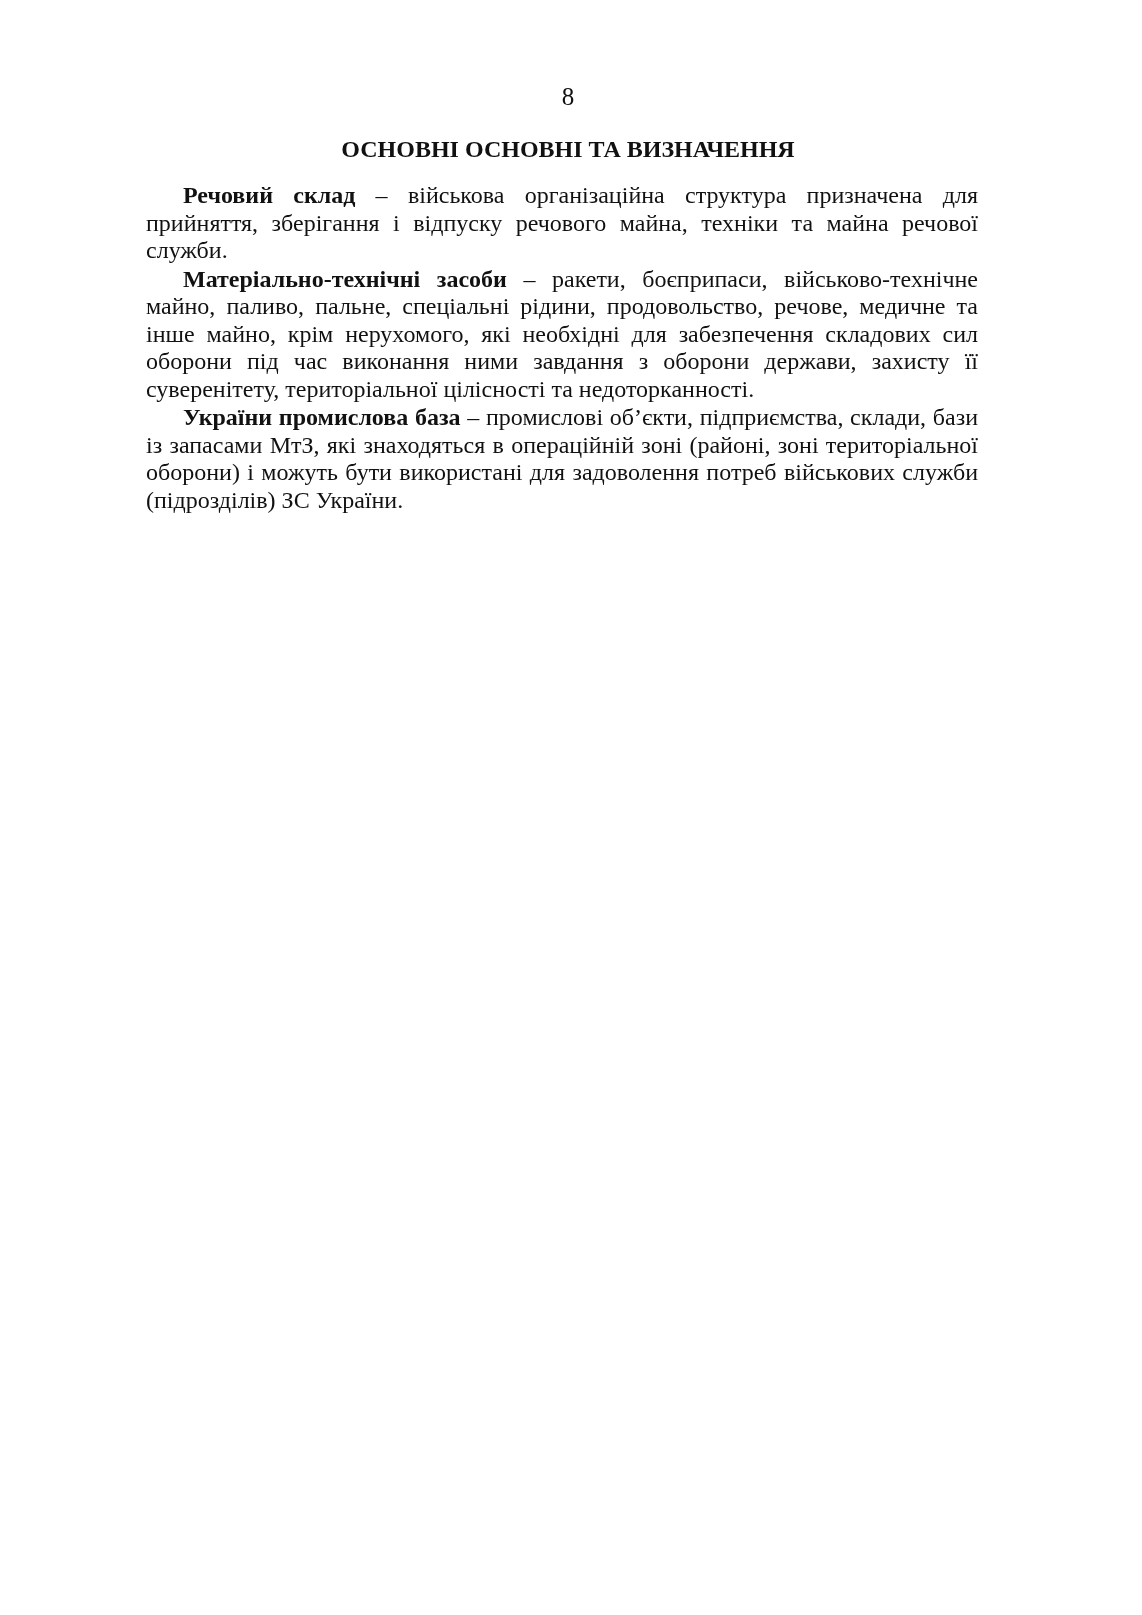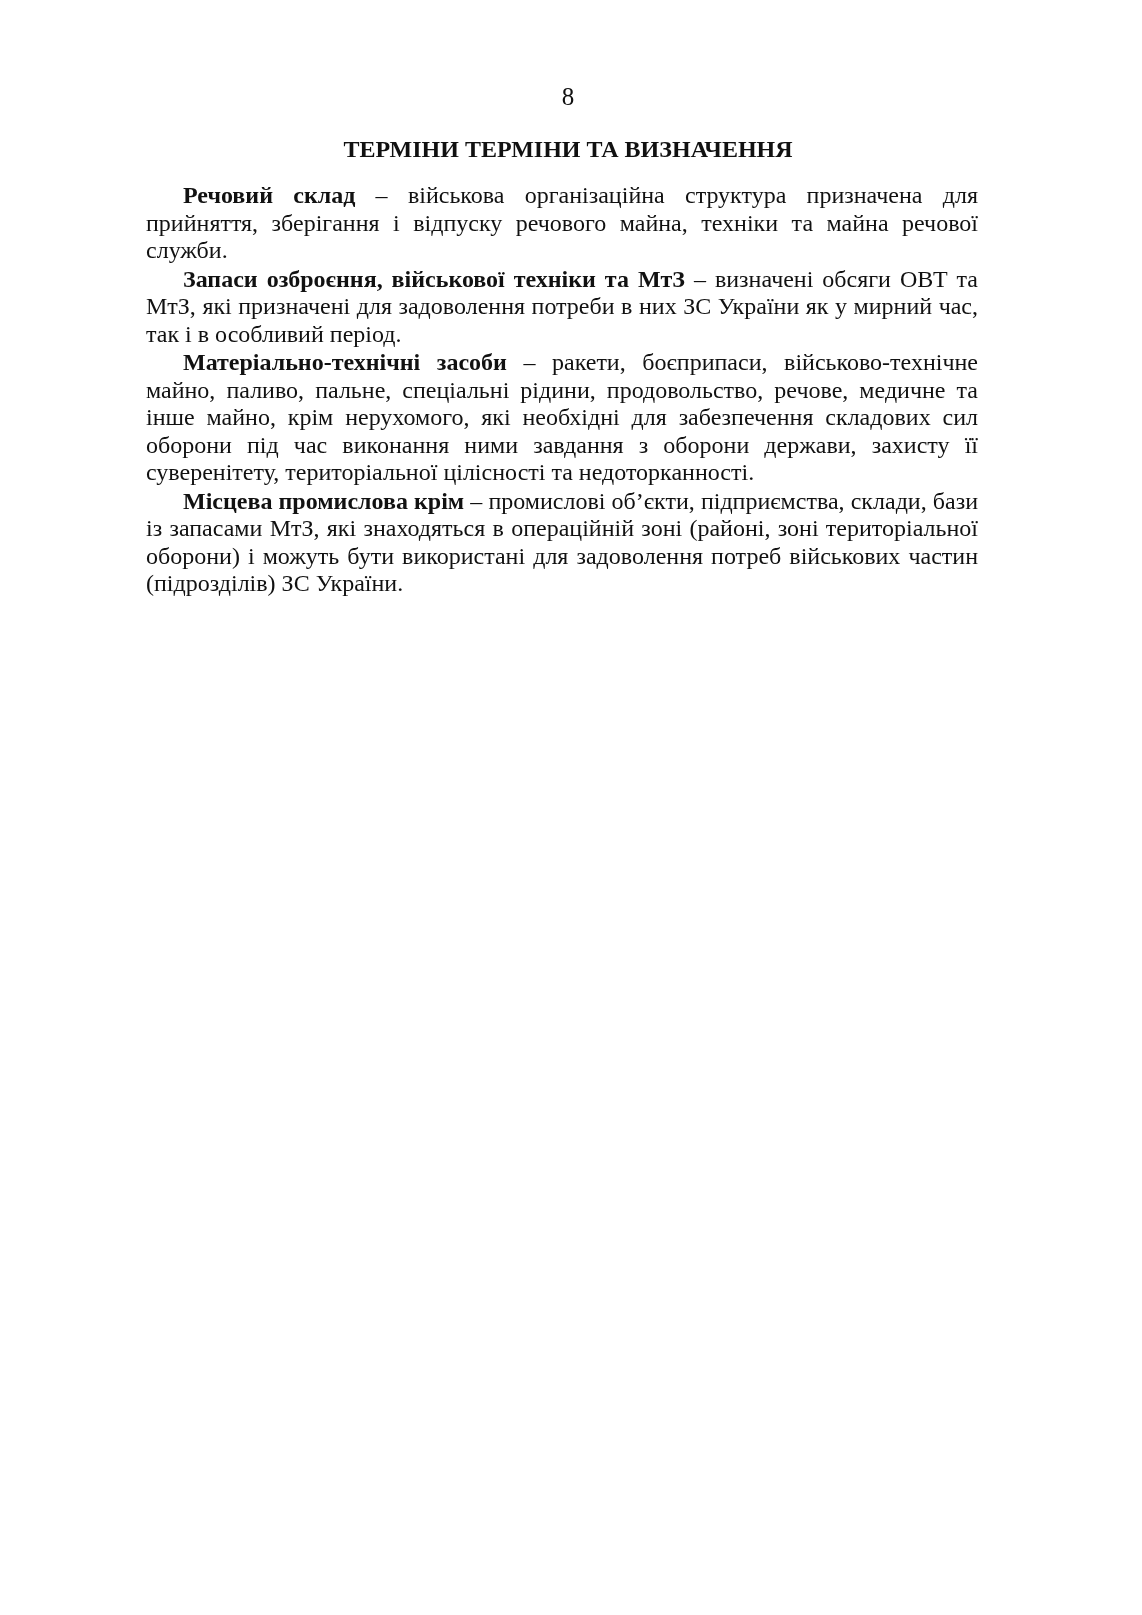--- a/index.html
+++ b/index.html
@@ -45,31 +45,28 @@
     }
     .term {
       font-weight: bold;
     }
   </style>
 </head>
 <body>
 
 <div class="page">
   <div class="page-number">8</div>
-  <h1 class="title">ТЕРМІНИ ТЕРМІНИ ТА ВИЗНАЧЕННЯ</h1>
+  <h1 class="title">ОСНОВНІ ОСНОВНІ ТА ВИЗНАЧЕННЯ</h1>
 
   <p class="para">
     <span class="term">Речовий склад</span><span> – військова організаційна структура призначена для прийняття, зберігання і відпуску речового майна, техніки та майна речової служби.</span>
   </p>
 
-  <p class="para">
-    <span class="term">Запаси озброєння, військової техніки та МтЗ</span><span> – визначені обсяги ОВТ та МтЗ, які призначені для задоволення потреби в них ЗС України як у мирний час, так і в особливий період.</span>
-  </p>
 
   <p class="para">
     <span class="term">Матеріально-технічні засоби</span><span> – ракети, боєприпаси, військово-технічне майно, паливо, пальне, спеціальні рідини, продовольство, речове, медичне та інше майно, крім нерухомого, які необхідні для забезпечення складових сил оборони під час виконання ними завдання з оборони держави, захисту її суверенітету, територіальної цілісності та недоторканності.</span>
   </p>
 
   <p class="para">
-    <span class="term">Місцева промислова крім</span><span> – промислові об’єкти, підприємства, склади, бази із запасами МтЗ, які знаходяться в операційній зоні (районі, зоні територіальної оборони) і можуть бути використані для задоволення потреб військових частин (підрозділів) ЗС України.</span>
+    <span class="term">України промислова база</span><span> – промислові об’єкти, підприємства, склади, бази із запасами МтЗ, які знаходяться в операційній зоні (районі, зоні територіальної оборони) і можуть бути використані для задоволення потреб військових служби (підрозділів) ЗС України.</span>
   </p>
 
 </div>
 
 </body></html>

